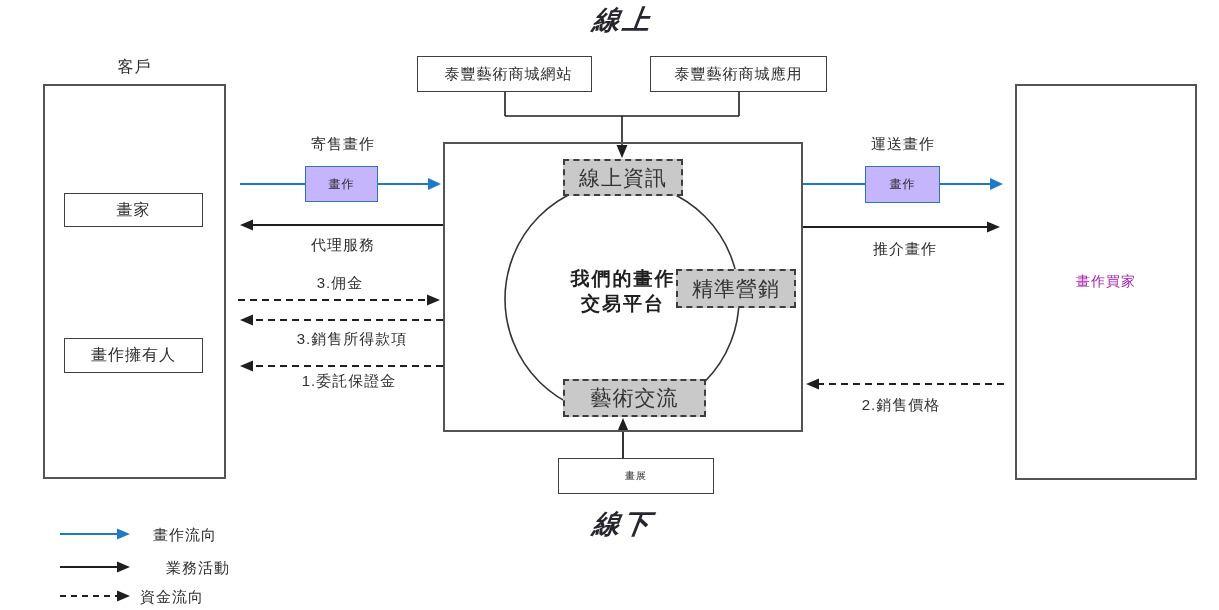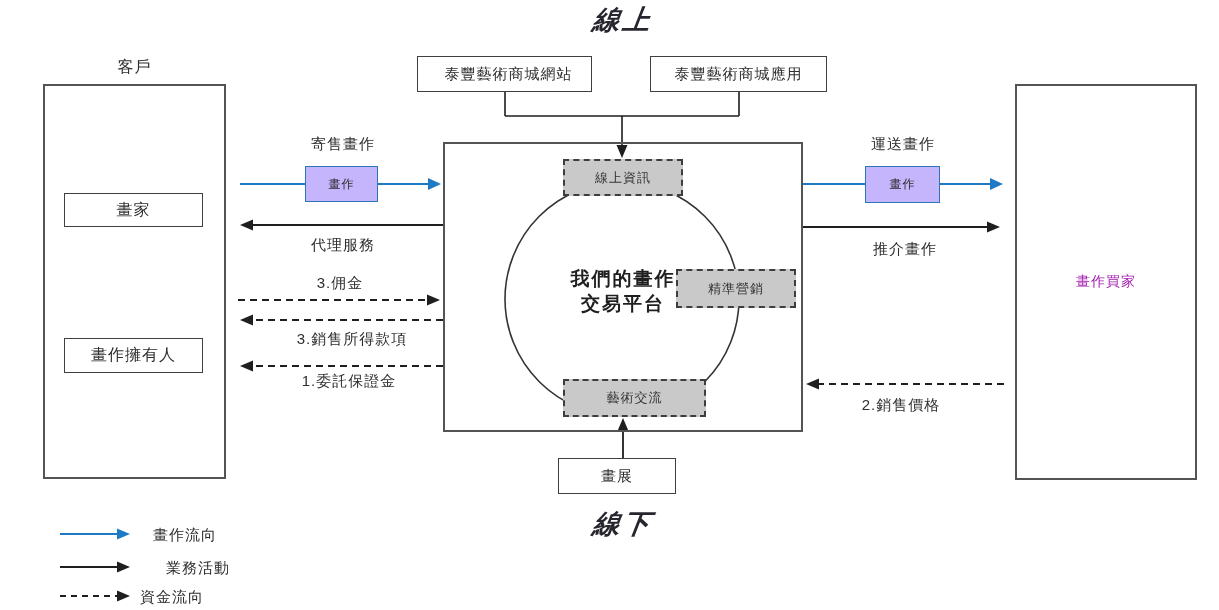--- a/index.html
+++ b/index.html
@@ -15,21 +15,21 @@
   .box-thin{
     position:absolute;border:1.5px solid #3f3f3f;background:#ffffff;box-sizing:border-box;
     display:flex;align-items:center;justify-content:center;font-size:16px;letter-spacing:1px;color:#2e2e2e;
   }
   .blue-box{
     position:absolute;border:1.6px solid #2e75b6;background:#c4b5fd;box-sizing:border-box;
     display:flex;align-items:center;justify-content:center;font-size:12px;letter-spacing:1px;color:#2b2b2b;
   }
   .gray-box{
     position:absolute;border:2px dashed #3e3e3e;background:#c9c9c9;box-sizing:border-box;
-    display:flex;align-items:center;justify-content:center;font-size:13px;letter-spacing:1px;color:#333333;
+    display:flex;align-items:center;justify-content:center;font-size:21px;letter-spacing:1px;color:#333333;
   }
   .big-title{
     position:absolute;text-align:center;font-size:27px;font-weight:bold;font-style:italic;
     transform:skewX(-8deg);color:#26262e;letter-spacing:3px;
   }
   .center-text{
     position:absolute;text-align:center;font-weight:bold;font-size:19px;line-height:25px;
     color:#1f1f1f;letter-spacing:2px;
   }
   .buyer-inner{display:flex;align-items:center;justify-content:center;width:100%;height:100%;
@@ -128,21 +128,21 @@
   <div class="gray-box layer-boxes" style="left:563px;top:379px;width:143px;height:38px;">藝術交流</div>
   <div class="center-text layer-boxes" style="left:543px;top:266px;width:160px;">
     <div>我們的畫作</div>
     <div>交易平台</div>
   </div>
 
   <div class="box layer-boxes" style="left:1015px;top:84px;width:182px;height:396px;">
     <div class="buyer-inner">畫作買家</div>
   </div>
 
-  <div class="box-thin layer-boxes" style="left:558px;top:458px;width:118px;height:36px;font-size:15px;">畫展</div>
+  <div class="box-thin layer-boxes" style="left:558px;top:458px;width:156px;height:36px;font-size:10px;">畫展</div>
 
   <div class="blue-box layer-boxes" style="left:305px;top:166px;width:73px;height:36px;">畫作</div>
   <div class="blue-box layer-boxes" style="left:865px;top:166px;width:75px;height:37px;">畫作</div>
 
   <div class="lbl lbl-sm" style="left:283px;top:135px;width:120px;">寄售畫作</div>
   <div class="lbl lbl-sm" style="left:283px;top:236px;width:120px;">代理服務</div>
   <div class="lbl lbl-sm" style="left:280px;top:274px;width:120px;">3.佣金</div>
   <div class="lbl lbl-sm" style="left:282px;top:330px;width:140px;">3.銷售所得款項</div>
   <div class="lbl lbl-sm" style="left:284px;top:372px;width:130px;">1.委託保證金</div>
   <div class="lbl lbl-sm" style="left:843px;top:135px;width:120px;">運送畫作</div>

